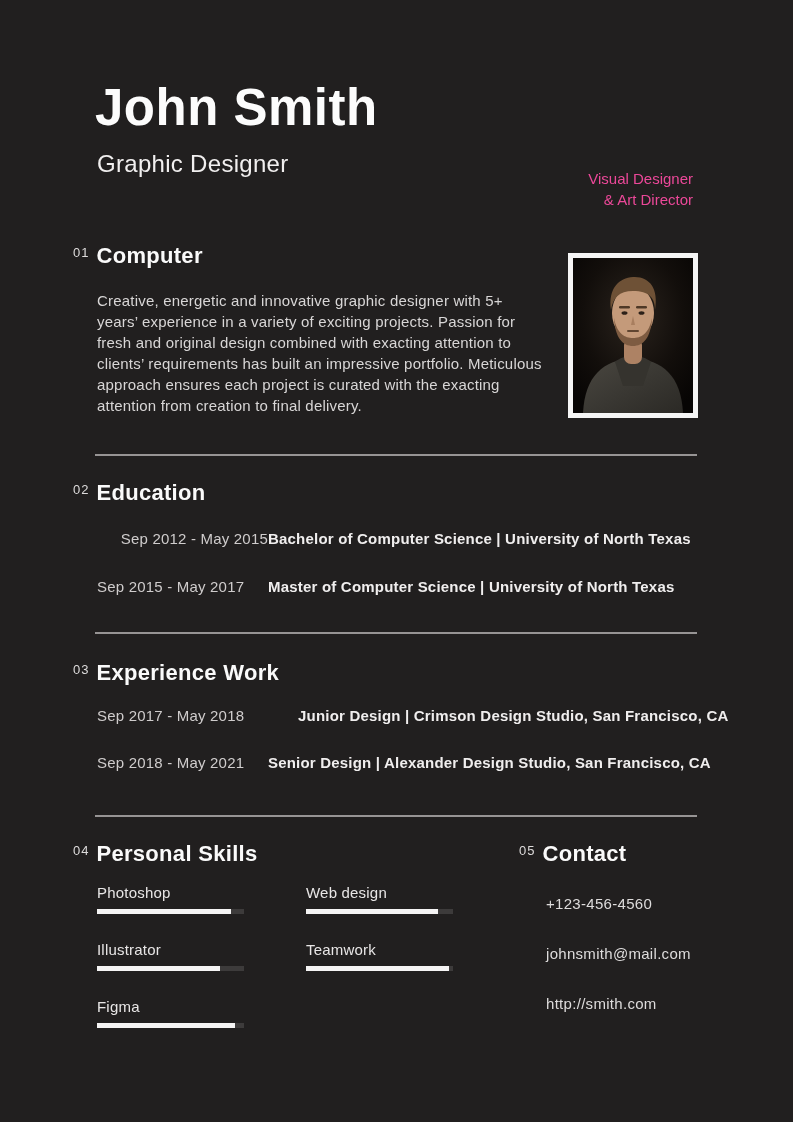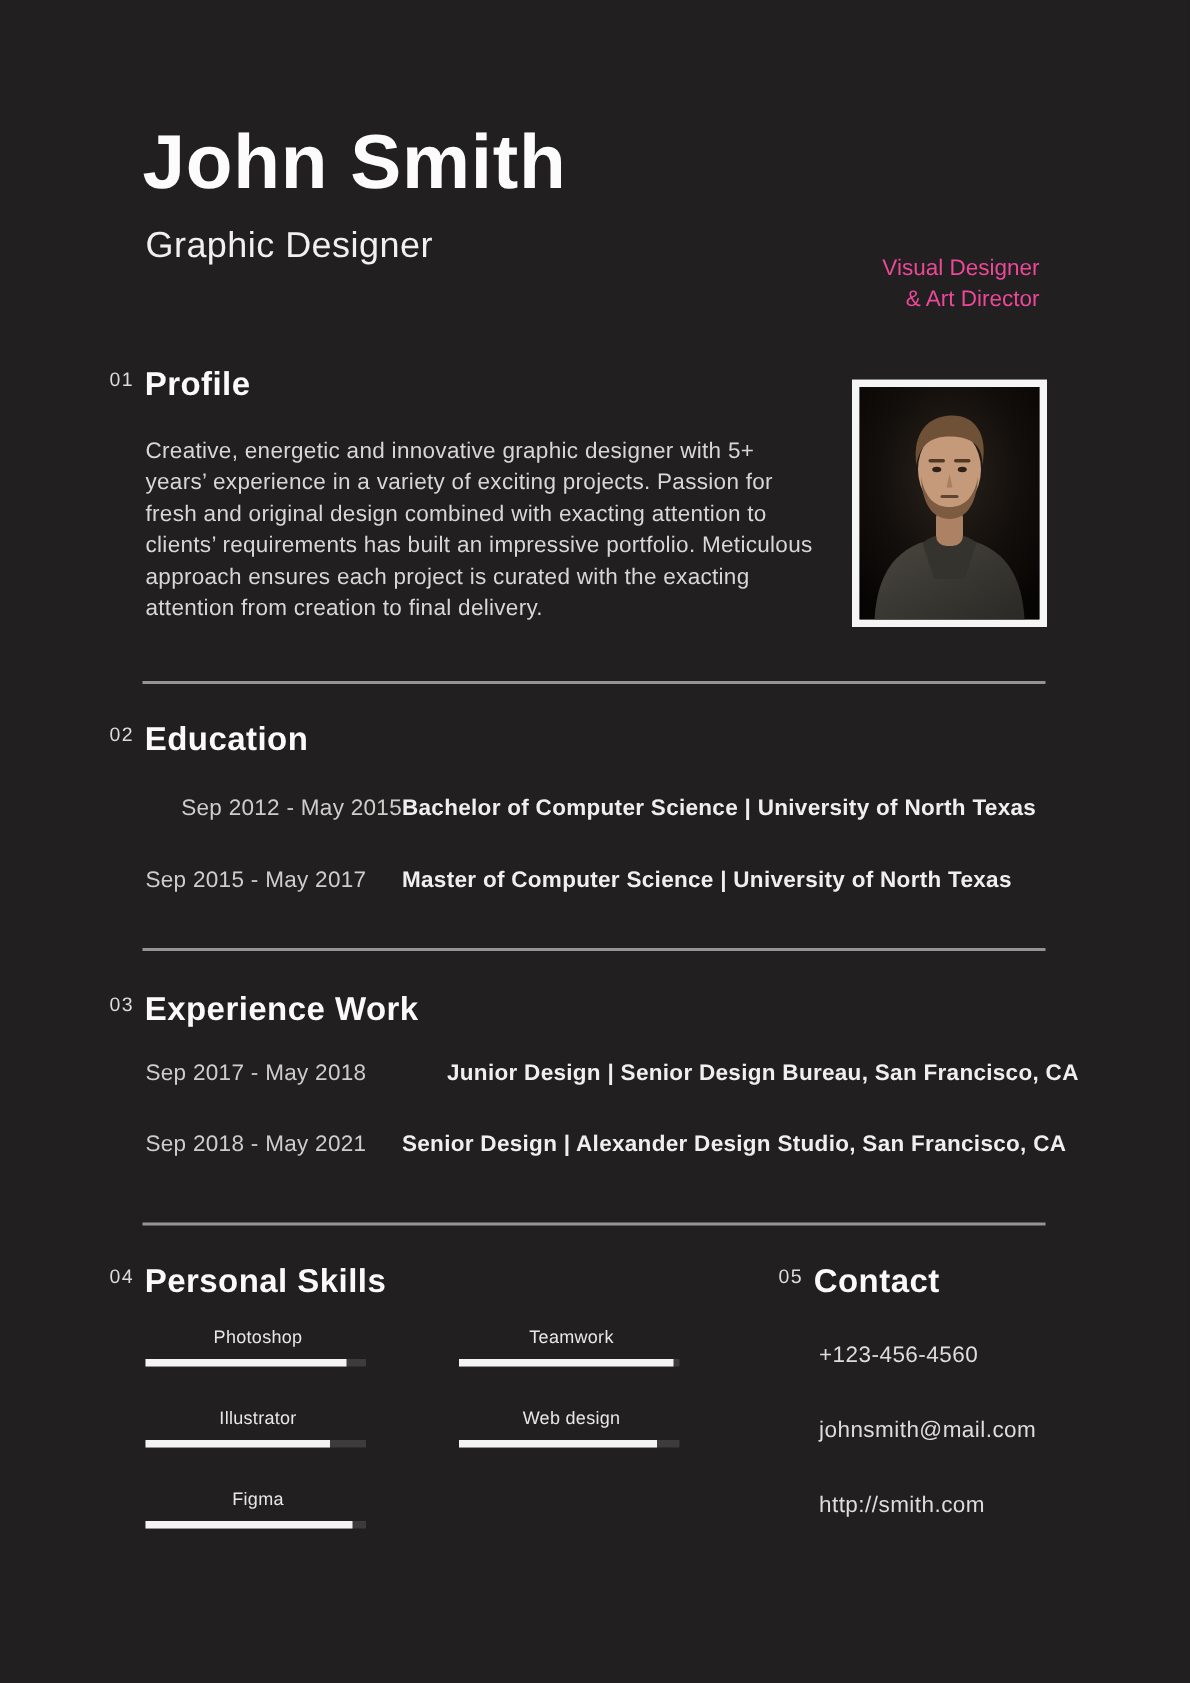--- a/index.html
+++ b/index.html
@@ -72,22 +72,22 @@
   .row .desc{
     font-weight:bold;color:#f0eeee;letter-spacing:0.2px;
   }
 
   
   .skill-col{position:absolute;top:884px;width:150px;}
   .skill-col-left{left:97px;}
   .skill-col-right{left:306px;}
   .skill-item{margin-bottom:27px;}
   .skill-label{
-    font-size:12px;color:#e8e6e6;letter-spacing:0.2px;
-    display:block;margin-bottom:8px;text-align:center;
+    font-size:15px;color:#e8e6e6;letter-spacing:0.2px;
+    display:block;margin-bottom:8px;
   }
   .skill-bar{
     width:147px;height:5px;background:#3d3b3b;position:relative;
   }
   .skill-fill{
     position:absolute;left:0;top:0;bottom:0;background:#f5f4f4;
   }
 
   
   .contact-list{position:absolute;left:546px;top:895px;}
@@ -102,21 +102,21 @@
 <div class="page">
 
   <div class="name">John Smith</div>
   <div class="subtitle">Graphic Designer</div>
   <div class="tagline">
     <div>Visual Designer</div>
     <div>&amp; Art Director</div>
   </div>
 
   <div class="sec-head" style="left:73px;top:243px;">
-    <span class="sec-num">01</span><span class="sec-title">Profile</span>
+    <span class="sec-num">01</span><span class="sec-title">Computer</span>
   </div>
   <div class="profile-body">Creative, energetic and innovative graphic designer with 5+ years’ experience in a variety of exciting projects. Passion for fresh and original design combined with exacting attention to clients’ requirements has built an impressive portfolio. Meticulous approach ensures each project is curated with the exacting attention from creation to final delivery.</div>
 
   <div class="photo-frame">
     <svg width="120" height="155" viewBox="0 0 120 155">
       <defs>
         <radialGradient id="bgGlow" cx="50%" cy="38%" r="70%">
           <stop offset="0%" stop-color="#2a231d"></stop>
           <stop offset="60%" stop-color="#120e0b"></stop>
           <stop offset="100%" stop-color="#070504"></stop>
@@ -164,21 +164,21 @@
     <span class="desc">Master of Computer Science | University of North Texas</span>
   </div>
 
   <div class="divider div2"></div>
 
   <div class="sec-head" style="left:73px;top:660px;">
     <span class="sec-num">03</span><span class="sec-title">Experience Work</span>
   </div>
   <div class="row" style="top:707px;gap:30px;">
     <span class="dates">Sep 2017 - May 2018</span>
-    <span class="desc">Junior Design | Senior Design Bureau, San Francisco, CA</span>
+    <span class="desc">Junior Design | Crimson Design Studio, San Francisco, CA</span>
   </div>
   <div class="row" style="top:754px;">
     <span class="dates">Sep 2018 - May 2021</span>
     <span class="desc">Senior Design | Alexander Design Studio, San Francisco, CA</span>
   </div>
 
   <div class="divider div3"></div>
 
   <div class="sec-head" style="left:73px;top:841px;">
     <span class="sec-num">04</span><span class="sec-title">Personal Skills</span>
@@ -200,29 +200,29 @@
     <div class="skill-item">
       <span class="skill-label">Figma</span>
       <div class="skill-bar">
           <div class="skill-fill" style="width: 94%;"></div>
         </div>
     </div>
   </div>
 
   <div class="skill-col skill-col-right">
     <div class="skill-item">
+      <span class="skill-label">Web design</span>
+      <div class="skill-bar">
+          <div class="skill-fill" style="width: 90%;"></div>
+        </div>
+    </div>
+    <div class="skill-item">
       <span class="skill-label">Teamwork</span>
       <div class="skill-bar">
           <div class="skill-fill" style="width: 97%;"></div>
-        </div>
-    </div>
-    <div class="skill-item">
-      <span class="skill-label">Web design</span>
-      <div class="skill-bar">
-          <div class="skill-fill" style="width: 90%;"></div>
         </div>
     </div>
   </div>
 
   <div class="sec-head" style="left:519px;top:841px;">
     <span class="sec-num">05</span><span class="sec-title">Contact</span>
   </div>
   <div class="contact-list">
     <div class="contact-item">+123-456-4560</div>
     <div class="contact-item">johnsmith@mail.com</div>

